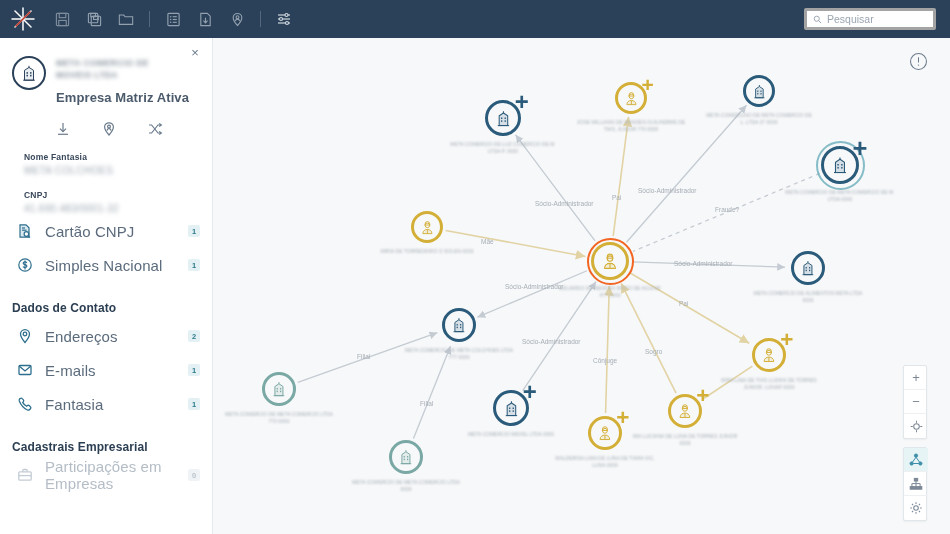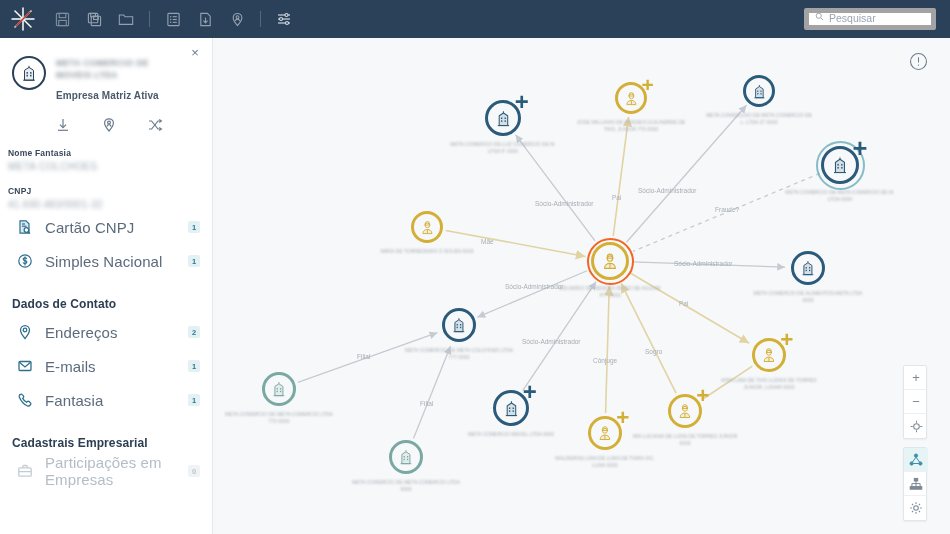--- a/index.html
+++ b/index.html
@@ -26,23 +26,23 @@
   .tb-icon svg { display: block; }
   #logo-slot { width: 46px; height: 38px; display:flex; align-items:center; justify-content:center; }
   .tb-sep {
     width: 1px; height: 16px; background: #54677c;
     margin: 0 7px;
   }
   #search-wrap {
     position: absolute; right: 14px; top: 8px;
     width: 132px; height: 22px;
     background: #ffffff;
-    border: 5px solid #a3a3a3;
+    border: 3px solid #a3a3a3;
     border-radius: 2px;
-    display: flex; align-items: flex-end;
+    display: flex; align-items: center;
     padding: 0 6px;
   }
   #search-input {
     border: none; outline: none;
     font-family: "Liberation Sans", sans-serif;
     font-size: 10.5px; color: #7b8794;
     width: 108px; background: transparent;
     padding-left: 5px;
   }
   #search-input::placeholder { color: #9aa5b1; }
@@ -77,29 +77,29 @@
     color: #9fa9b3;
     filter: blur(1.9px);
     -webkit-filter: blur(1.9px);
     user-select: none;
   }
   #company-name {
     font-size: 8.5px; font-weight: bold; letter-spacing: .4px;
     line-height: 12px; max-width: 120px; color:#8d97a1;
   }
   #company-status {
-    font-size: 10px; font-weight: bold; color: #4a5a6b;
+    font-size: 13px; font-weight: bold; color: #4a5a6b;
     margin-top: 9px; letter-spacing: .1px;
   }
   #company-actions {
     display: flex; justify-content: center; gap: 28px;
     margin-top: 15px; padding-left: 6px;
   }
   .ca-btn { cursor: pointer; width:18px; height:18px; display:flex; align-items:center; justify-content:center;}
-  .field-block { padding: 0 8px; margin-top: 14px; }
+  .field-block { padding: 0 24px; margin-top: 14px; }
   .field-label {
     font-size: 8.5px; font-weight: bold; color: #38475a;
     letter-spacing: .2px; margin-bottom: 3px;
   }
   .field-value { font-size: 10px; letter-spacing: .3px; }
   .section-title {
     font-size: 12px; font-weight: bold; color: #2b3e52;
     padding: 0 12px; margin-top: 19px; margin-bottom: 4px;
     letter-spacing: .1px;
   }

